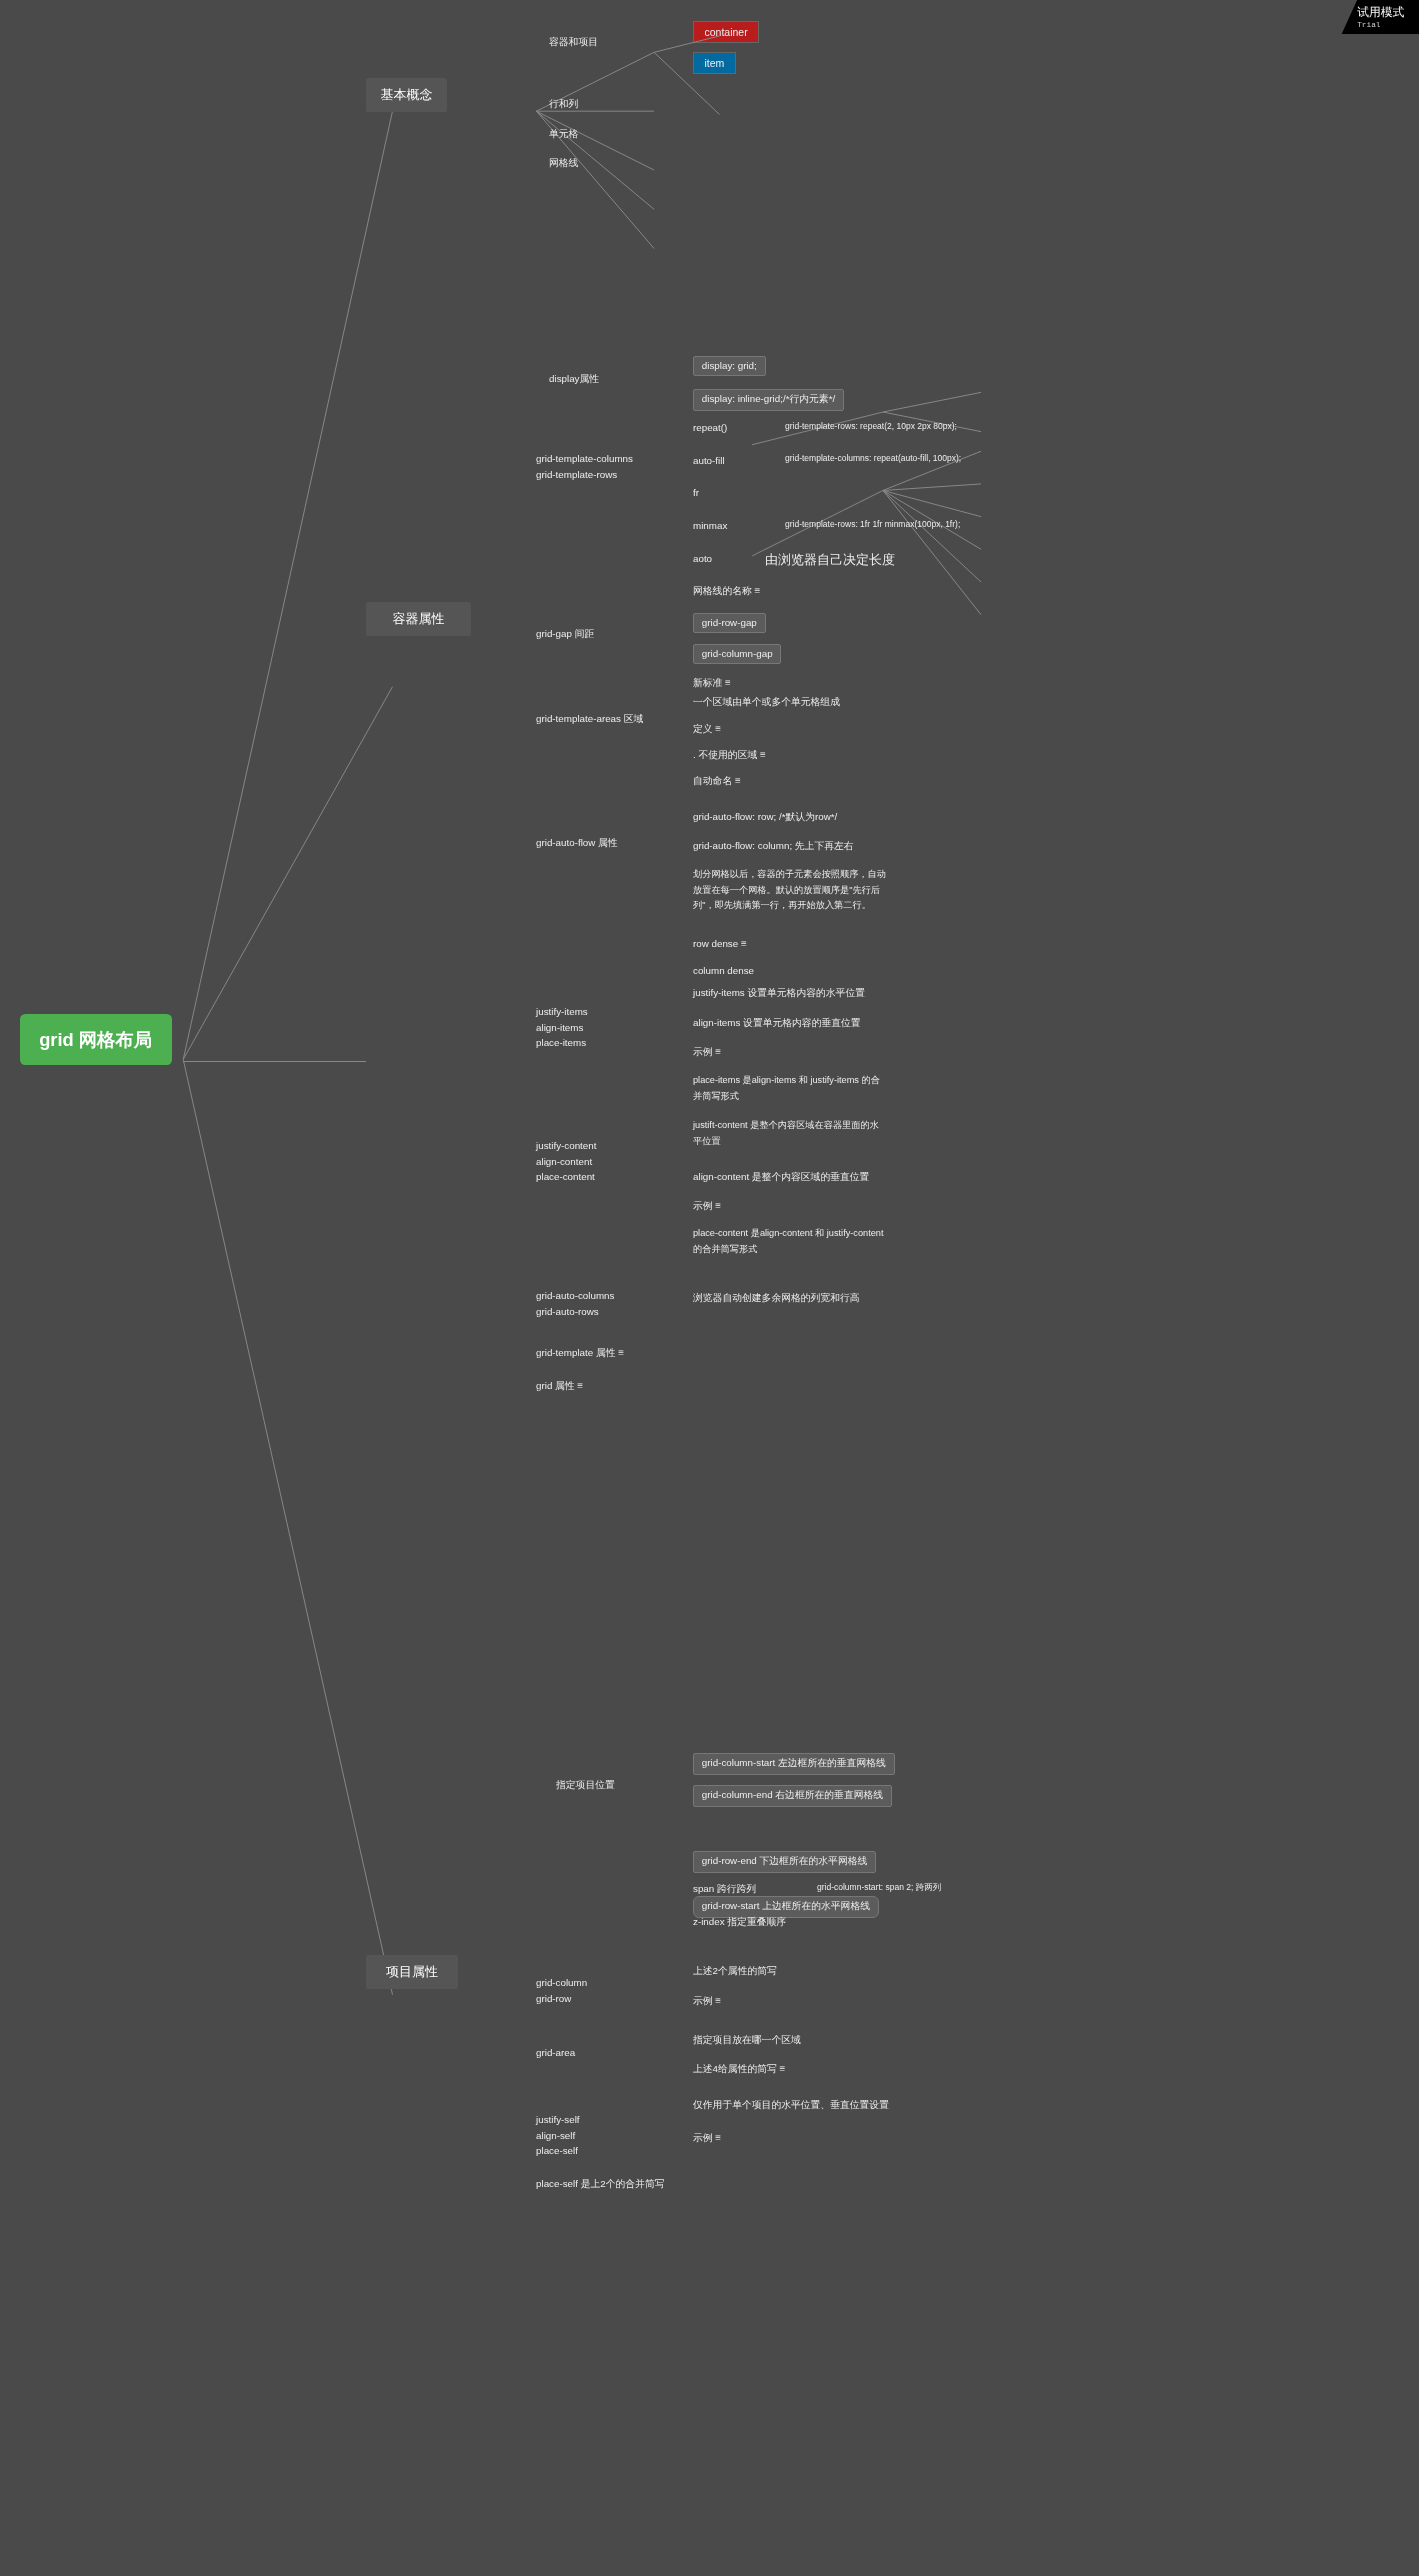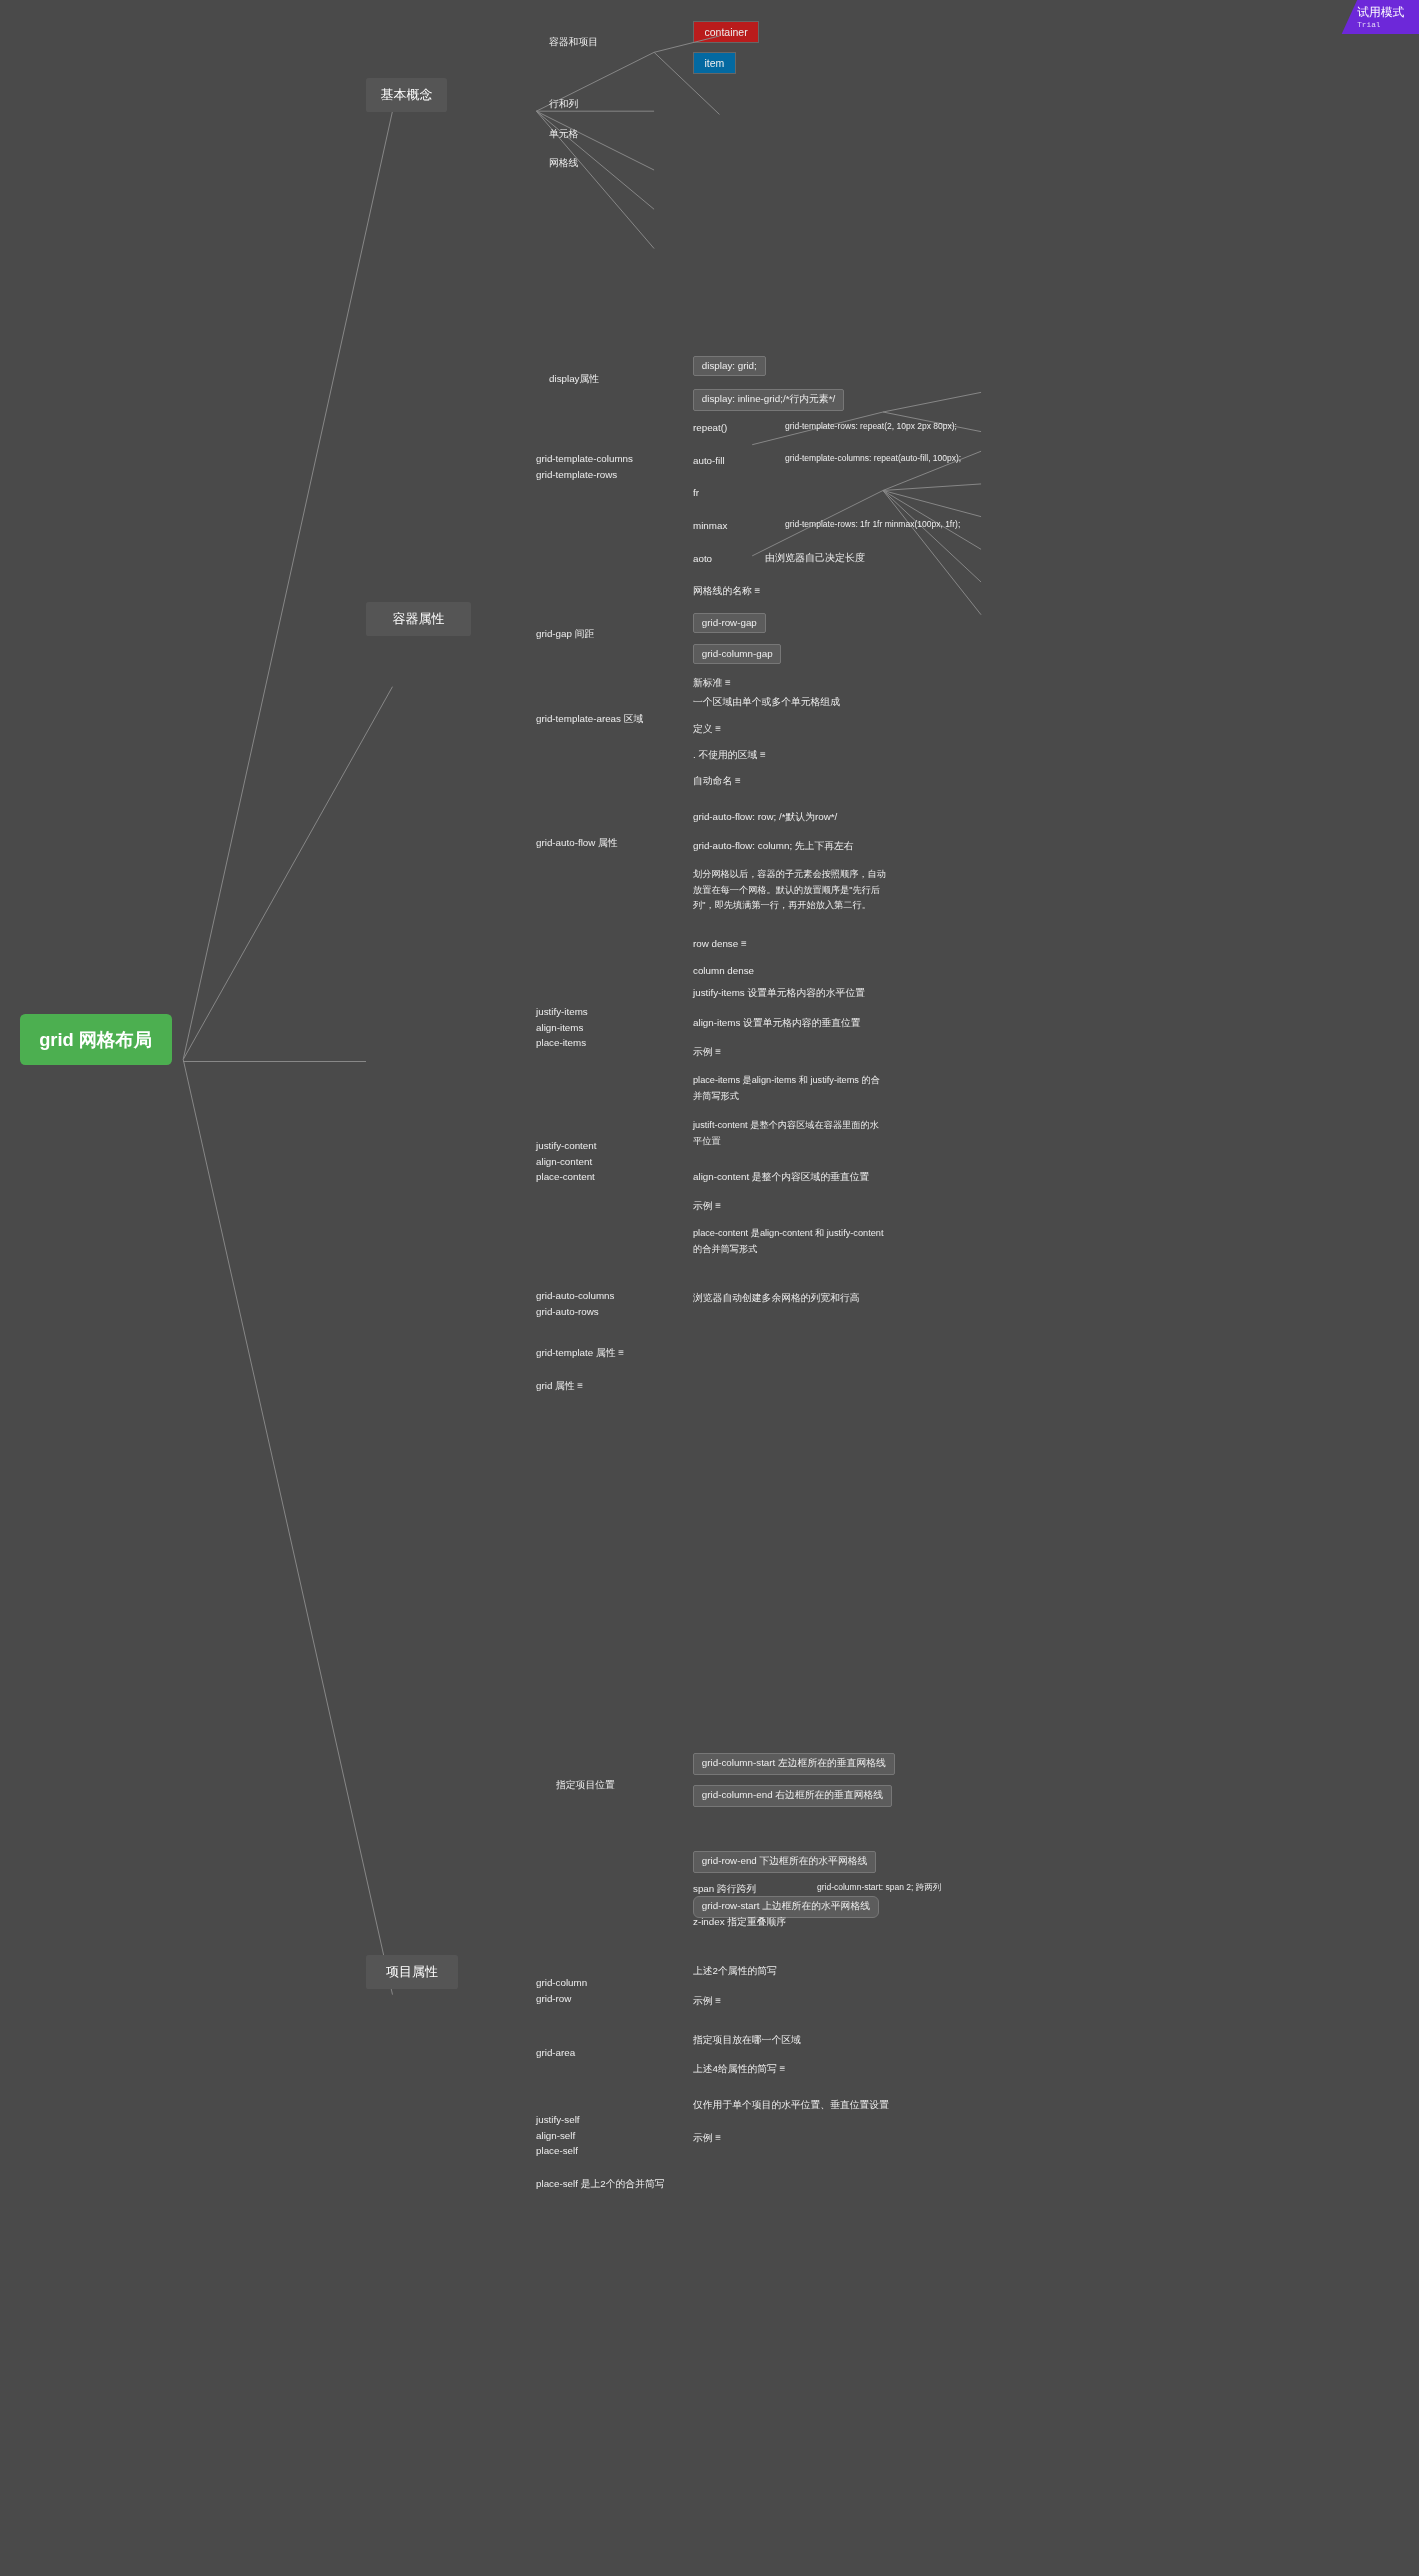--- a/index.html
+++ b/index.html
@@ -11,21 +11,21 @@
       width: 1420px;
       min-height: 2576px;
       position: relative;
       overflow-x: hidden;
     }
 
     .trial-badge {
       position: absolute;
       top: 0;
       right: 0;
-      background: #6d28d9;
+      background: #000000;
       color: white;
       padding: 5.2px 15.7px;
       font-size: 11.8px;
       clip-path: polygon(20% 0%, 100% 0%, 100% 100%, 0% 100%);
       z-index: 100;
     }
     .trial-badge .sub {
       font-size: 7.8px;
       opacity: 0.8;
       font-family: Liberation Mono, monospace;
@@ -188,21 +188,21 @@
 
   <div class="node-text" style="left:693px; top:455px;">auto-fill</div>
   <div class="node-text" style="left:785px; top:453px; font-size:8.5px;">grid-template-columns: repeat(auto-fill, 100px);</div>
 
   <div class="node-text" style="left:693px; top:487px;">fr</div>
 
   <div class="node-text" style="left:693px; top:520px;">minmax</div>
   <div class="node-text" style="left:785px; top:519px; font-size:8.5px;">grid-template-rows: 1fr 1fr minmax(100px, 1fr);</div>
 
   <div class="node-text" style="left:693px; top:553px;">aoto</div>
-  <div class="node-text" style="left:765px; top:551px; font-size:10px;">由浏览器自己决定长度</div>
+  <div class="node-text" style="left:765px; top:551px; font-size:13px;">由浏览器自己决定长度</div>
 
   <div class="node-text" style="left:693px; top:585px;">网格线的名称 ≡</div>
 
   <div class="node-text" style="left:536px; top:628px;">grid-gap 间距</div>
 
   <div class="node-text box-style" style="left:693px; top:613px;">grid-row-gap</div>
   <div class="node-text box-style" style="left:693px; top:644px;">grid-column-gap</div>
   <div class="node-text" style="left:693px; top:677px;">新标准 ≡</div>
 
   <div class="node-text" style="left:536px; top:713px;">grid-template-areas 区域</div>

